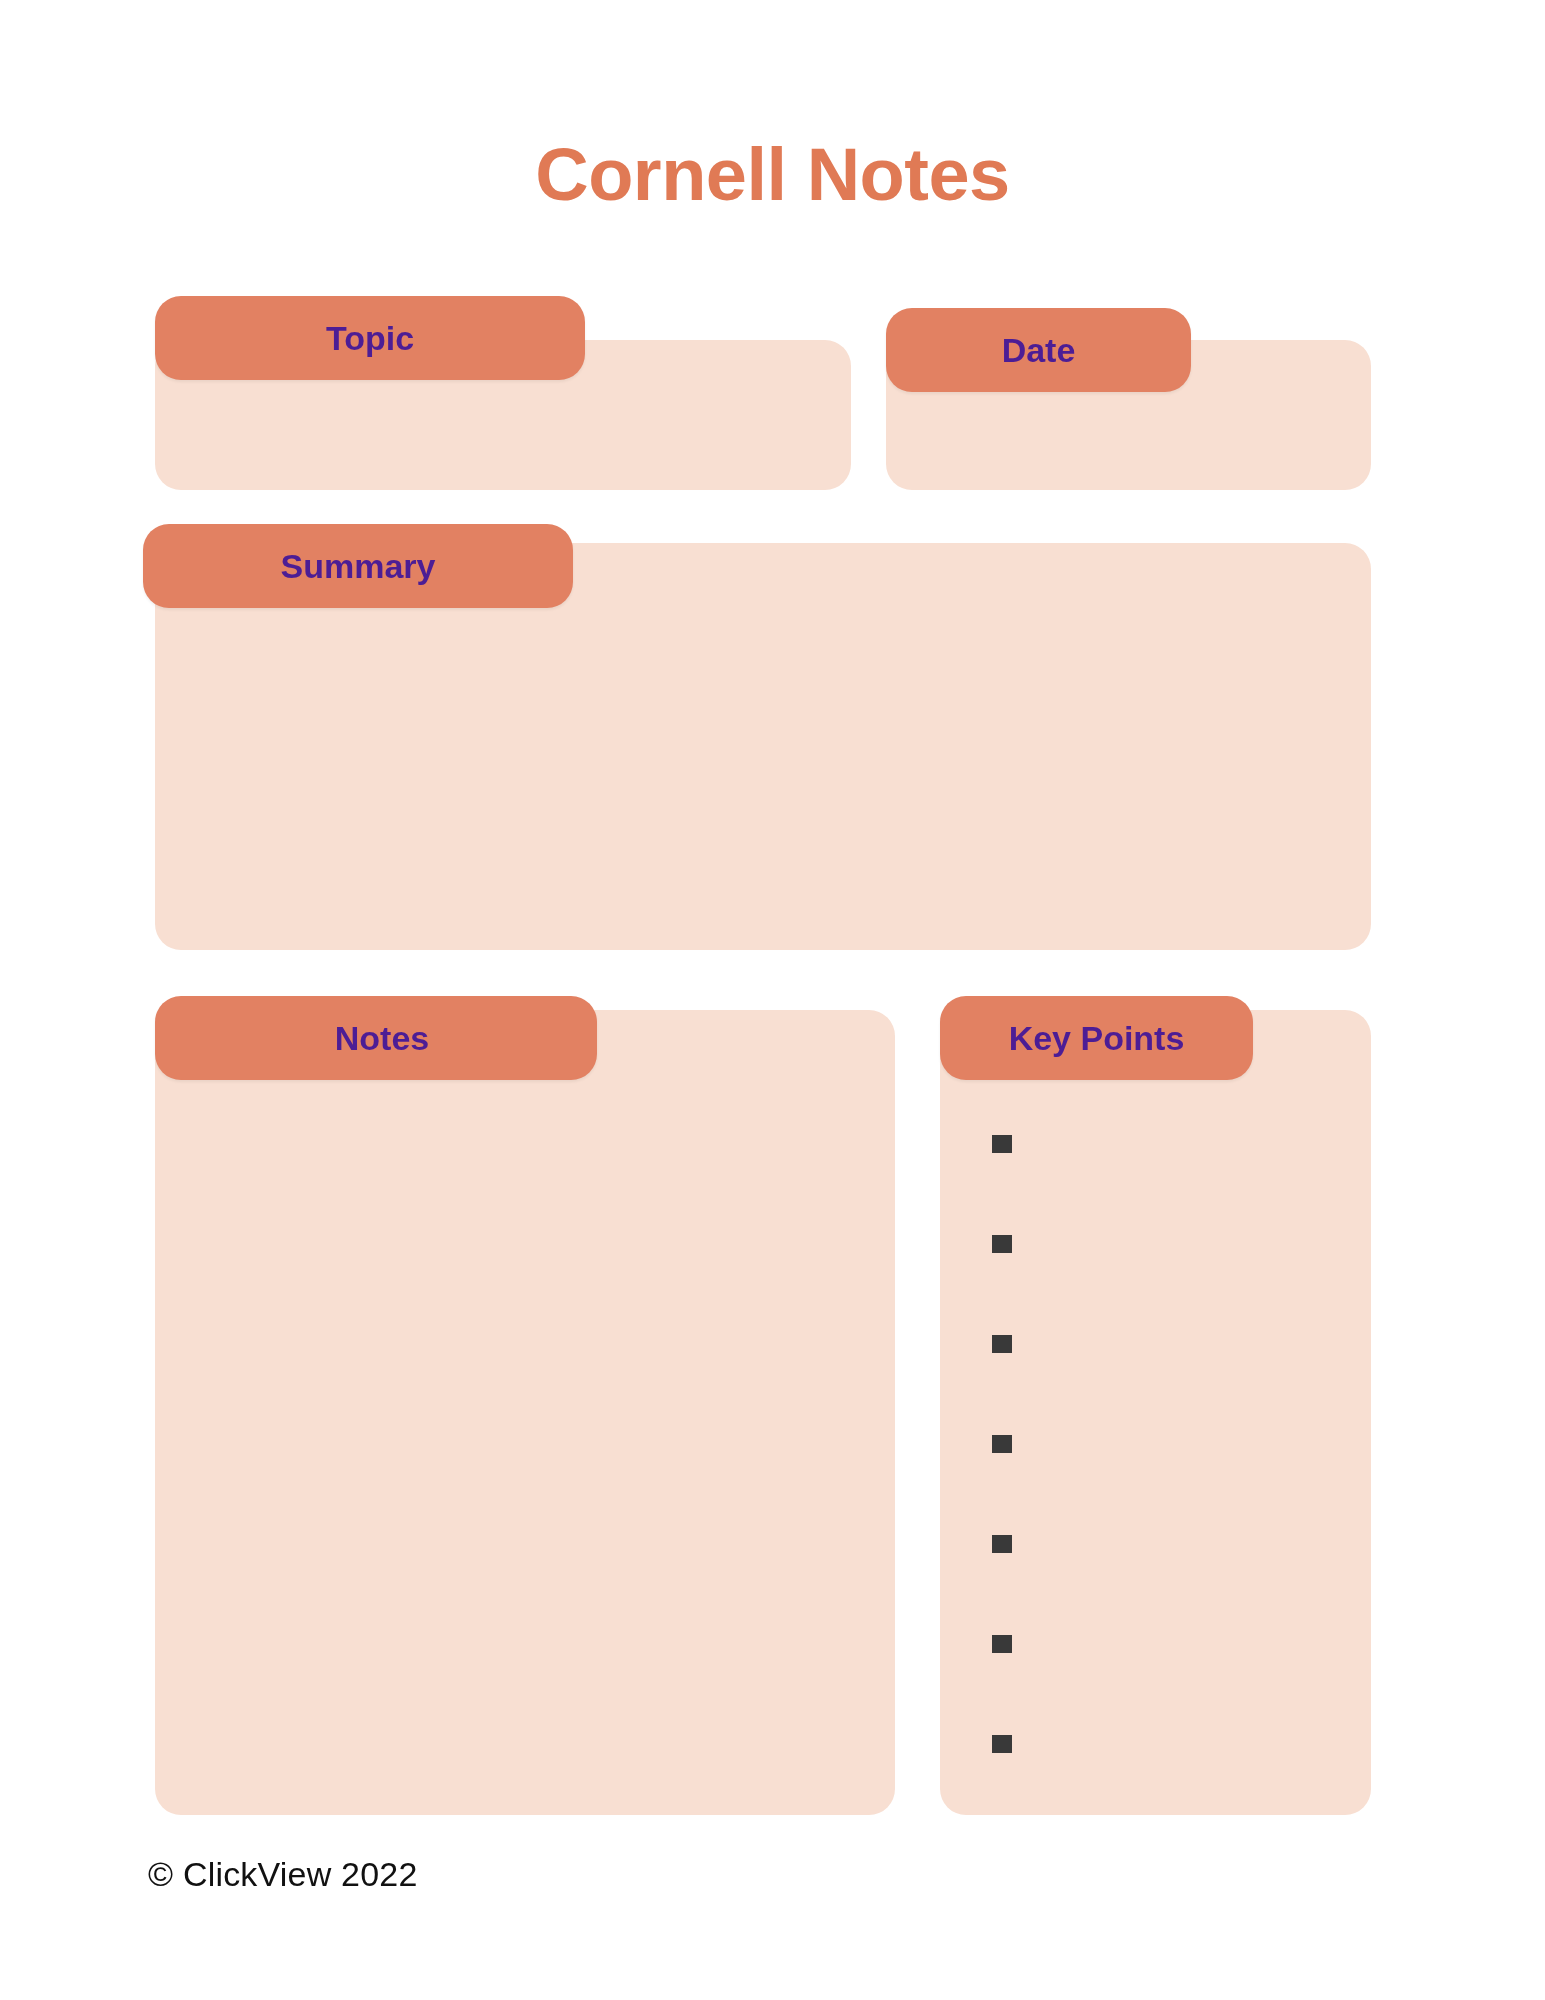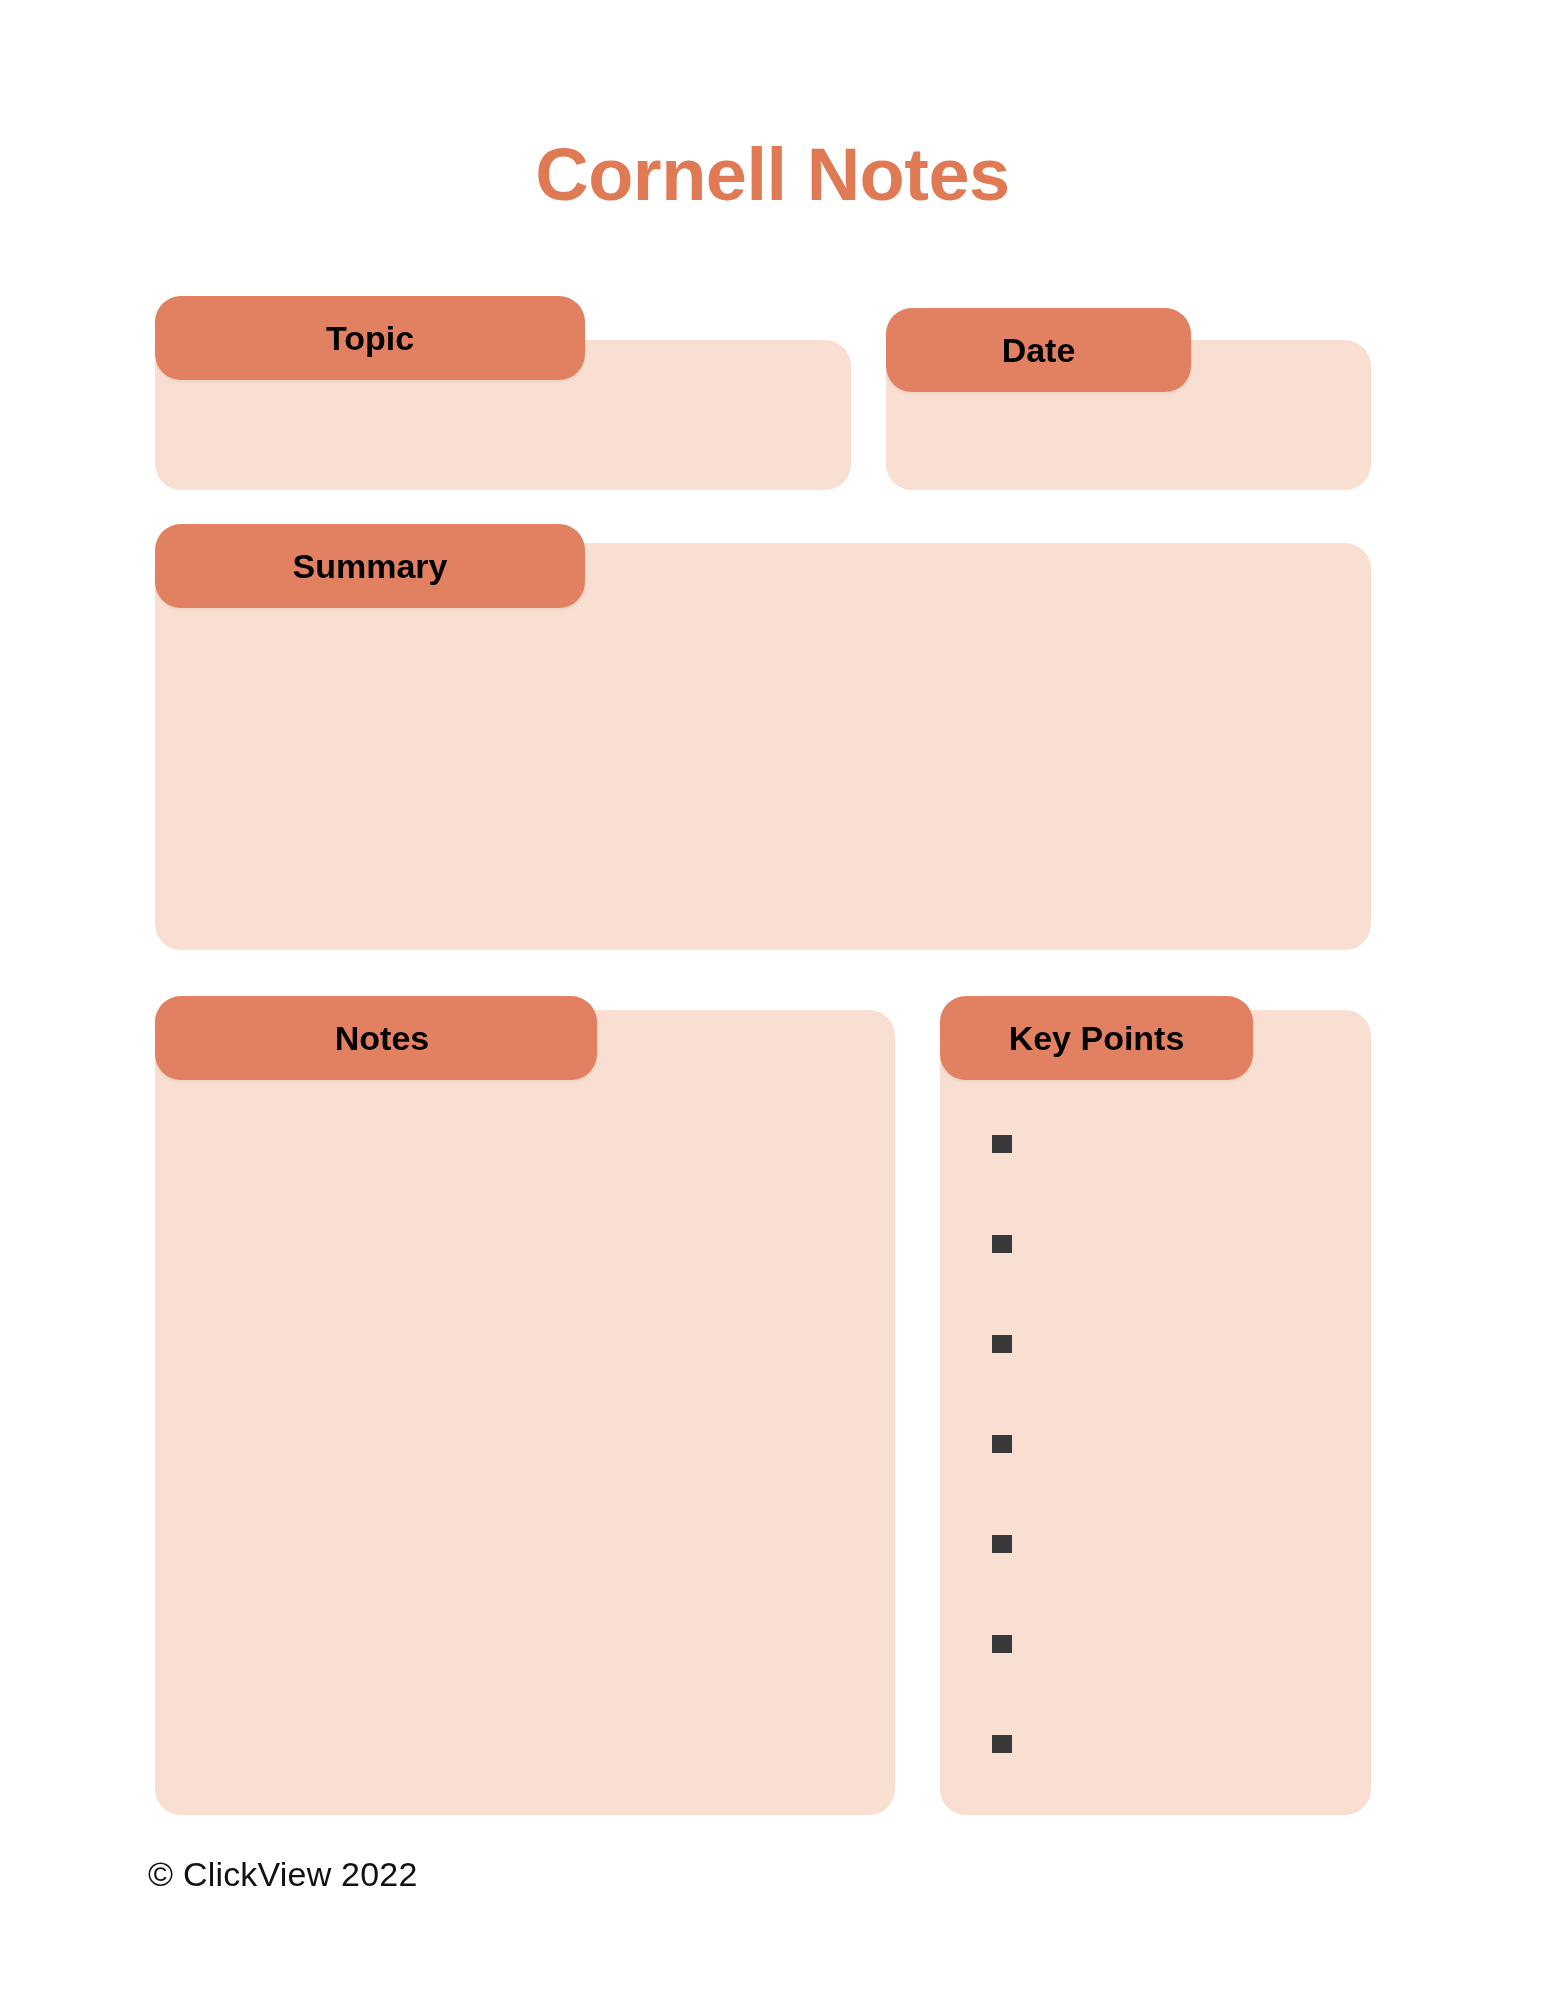--- a/index.html
+++ b/index.html
@@ -39,41 +39,41 @@
   .field-body {
     position: absolute;
     background: #F8DFD2;
     border-radius: 26px;
   }
 
   .field-label {
     position: absolute;
     background: #E28162;
     border-radius: 26px;
-    color: #000000;
+    color: #4c1d95;
     font-size: 34px;
     font-weight: bold;
     display: flex;
     align-items: center;
     justify-content: center;
     z-index: 3;
     box-shadow: 0 2px 3px rgba(0,0,0,0.06);
   }
 
   
   #topic-body  { left: 155px; top: 340px;  width: 696px; height: 150px; }
   #topic-label { left: 155px; top: 296px;  width: 430px; height: 84px; }
 
   
   #date-body   { left: 886px; top: 340px;  width: 485px; height: 150px; }
   #date-label  { left: 886px; top: 296px;  width: 305px; height: 84px; margin-top: 12px; }
 
   
   #summary-body  { left: 155px; top: 543px;  width: 1216px; height: 407px; }
-  #summary-label { left: 155px; top: 524px;  width: 430px; height: 84px; }
+  #summary-label { left: 143px; top: 524px;  width: 430px; height: 84px; }
 
   
   #notes-body  { left: 155px; top: 1010px; width: 740px; height: 805px; }
   #notes-label { left: 155px; top: 996px;  width: 430px; height: 84px; padding-left: 12px; }
 
   
   #keypoints-body  { left: 940px; top: 1010px; width: 431px; height: 805px; }
   #keypoints-label { left: 940px; top: 996px;  width: 313px; height: 84px; }
 
   

